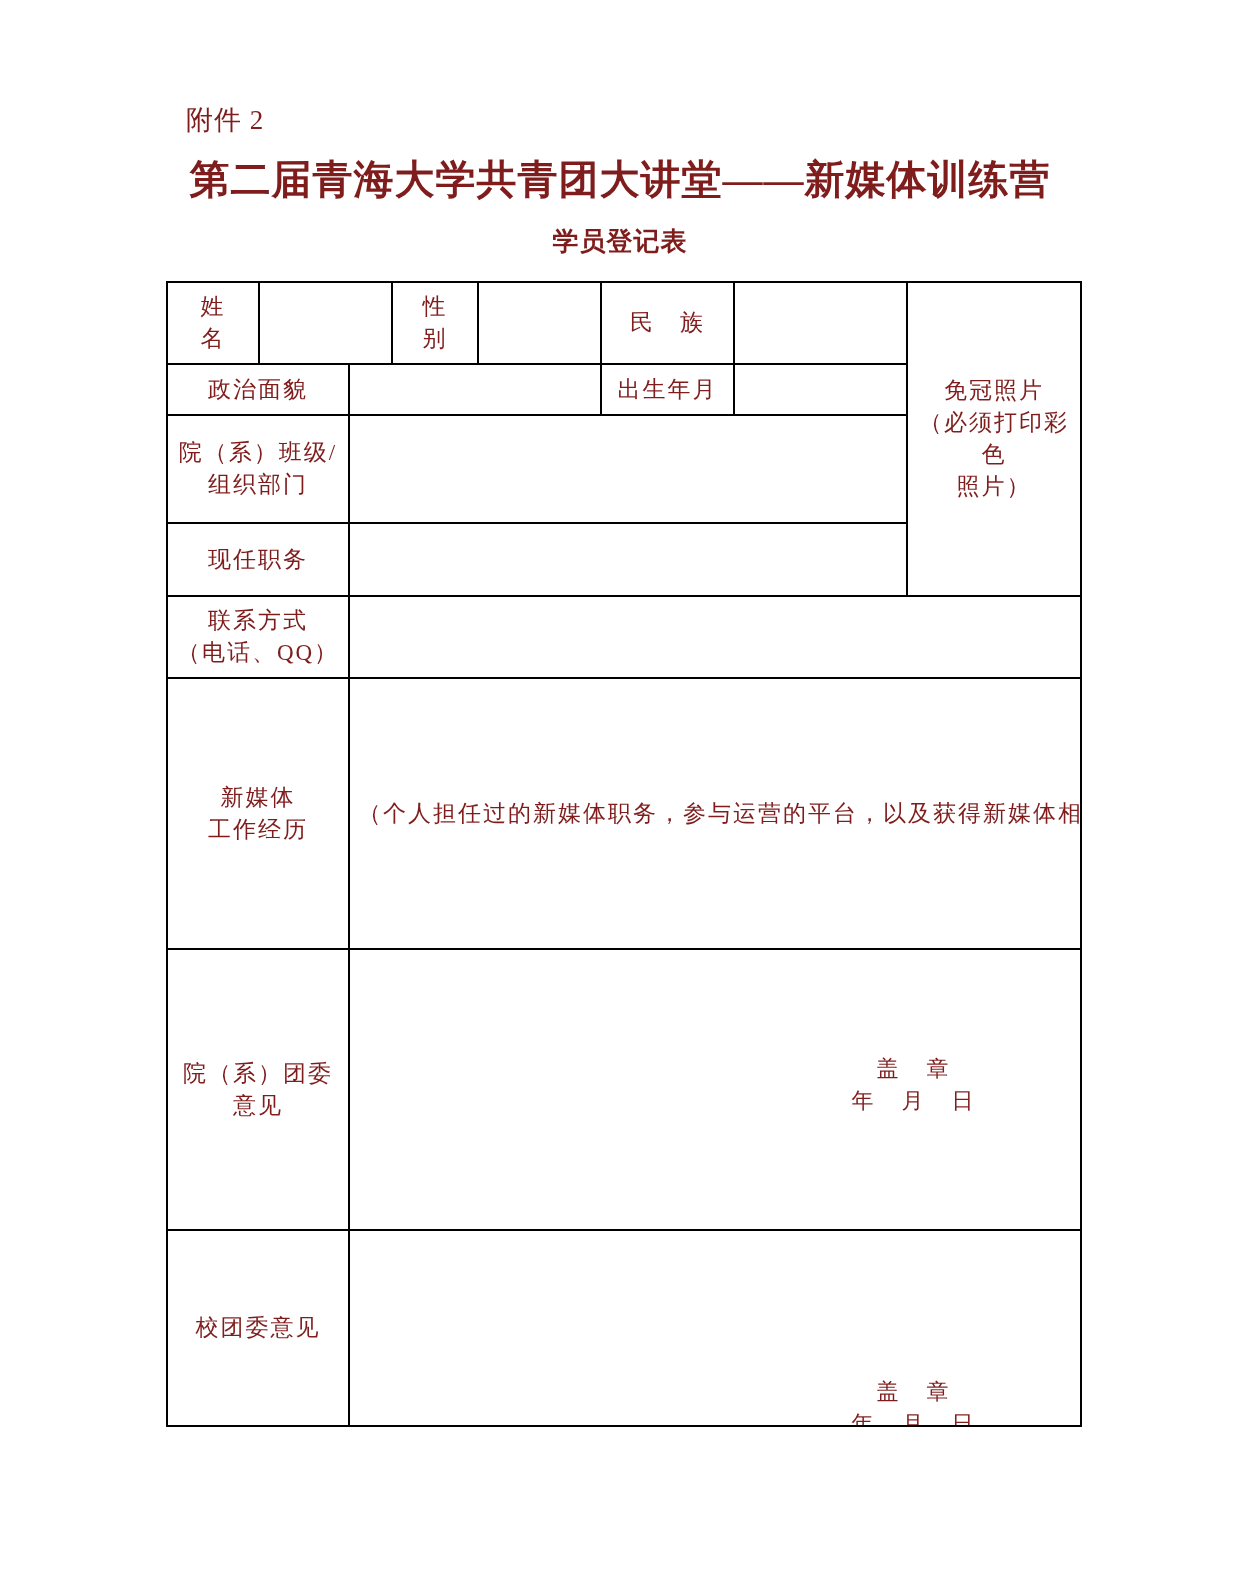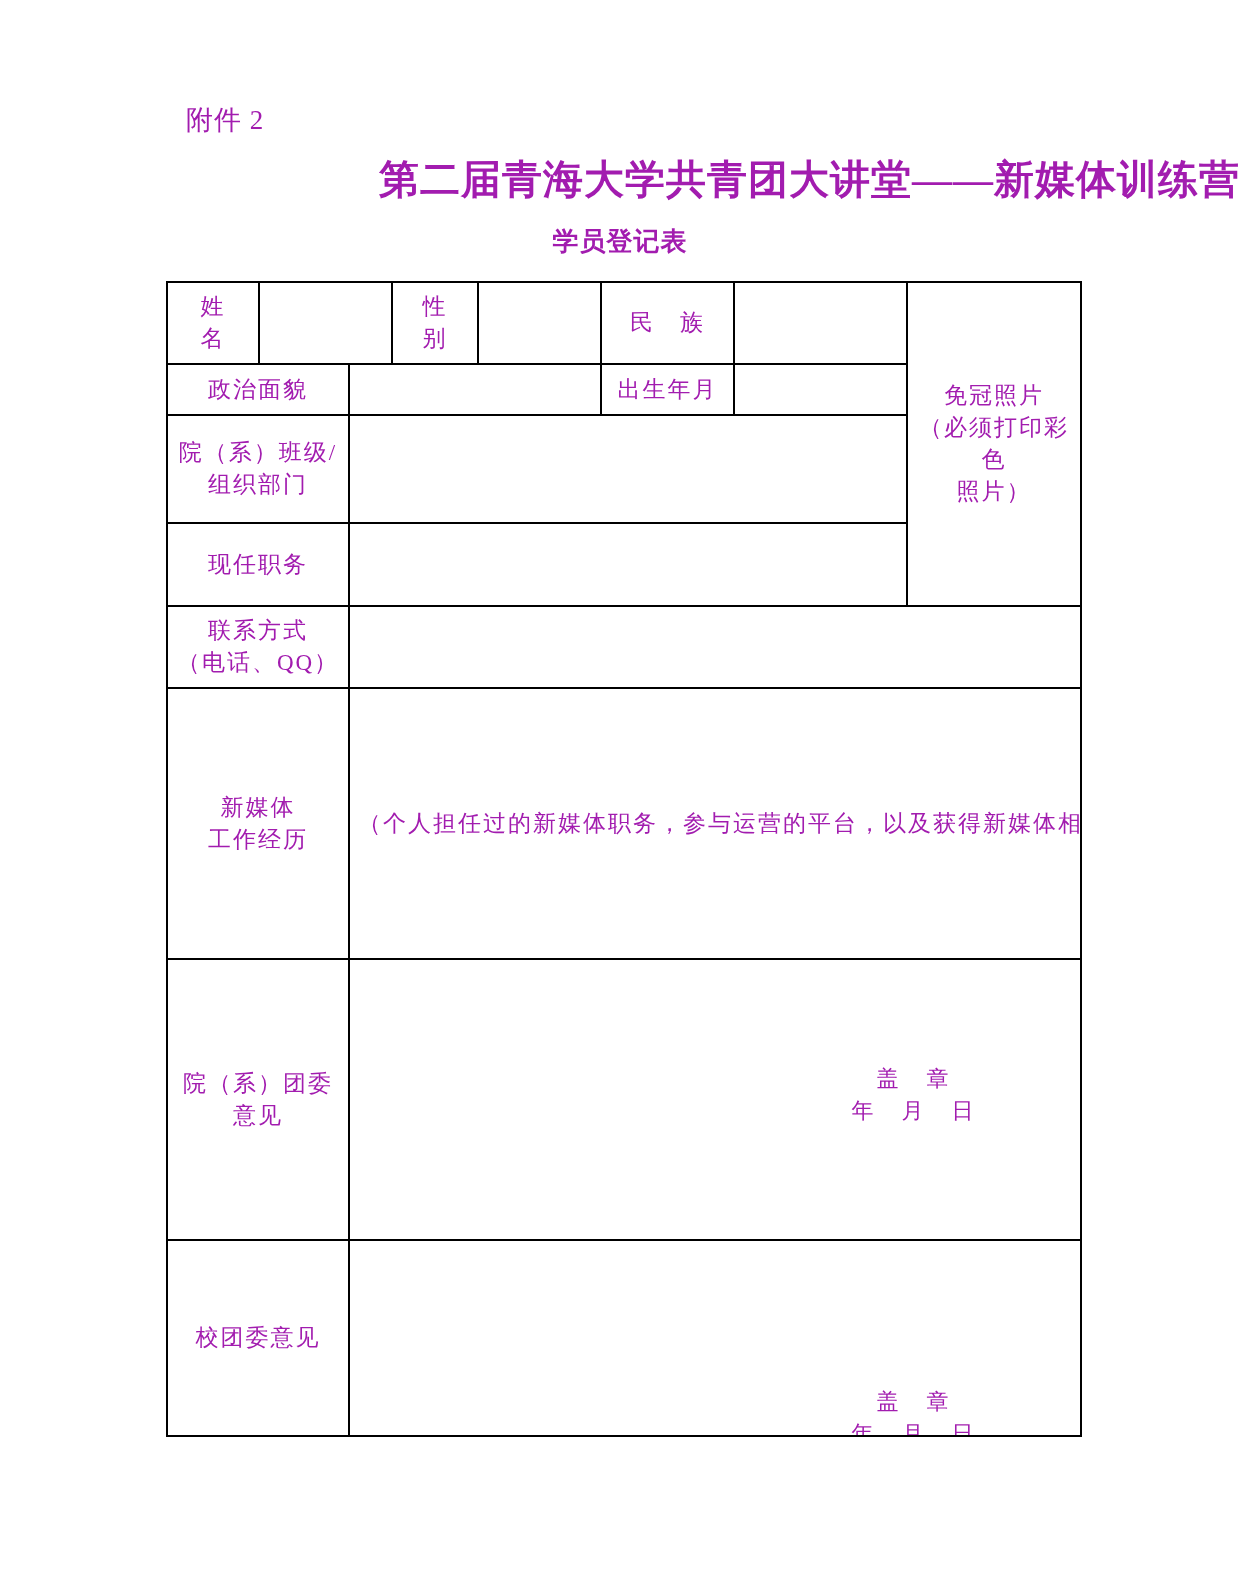--- a/index.html
+++ b/index.html
@@ -5,38 +5,38 @@
   html, body {
     margin: 0;
     padding: 0;
     background: #ffffff;
   }
   .page {
     position: relative;
     width: 1240px;
     height: 1580px;
     background: #ffffff;
-    color: #a21caf;
+    color: #7f1d1d;
     font-family: "Liberation Serif", "DejaVu Serif", serif;
     overflow: hidden;
   }
   .attachment {
     position: absolute;
     left: 186px;
     top: 102px;
     font-size: 27px;
     line-height: 36px;
     letter-spacing: 1px;
   }
   .title-line1 {
     position: absolute;
     top: 155px;
     left: 0;
     width: 100%;
-    text-align: right;
+    text-align: center;
     font-size: 40px;
     font-weight: bold;
     line-height: 50px;
     letter-spacing: 1px;
   }
   .title-line2 {
     position: absolute;
     top: 218px;
     left: 0;
     width: 100%;
@@ -139,21 +139,21 @@
     </tr>
 
     <tr style="height:108px">
       <td colspan="2">
         <span class="lbl-line">院（系）班级/</span>
         <span class="lbl-line">组织部门</span>
       </td>
       <td colspan="5"></td>
     </tr>
 
-    <tr style="height:83px">
+    <tr style="height:73px">
       <td colspan="2">现任职务</td>
       <td colspan="5"></td>
     </tr>
 
     <tr style="height:64px">
       <td colspan="2">
         <span class="lbl-line">联系方式</span>
         <span class="lbl-line">（电话、QQ）</span>
       </td>
       <td colspan="6"></td>

